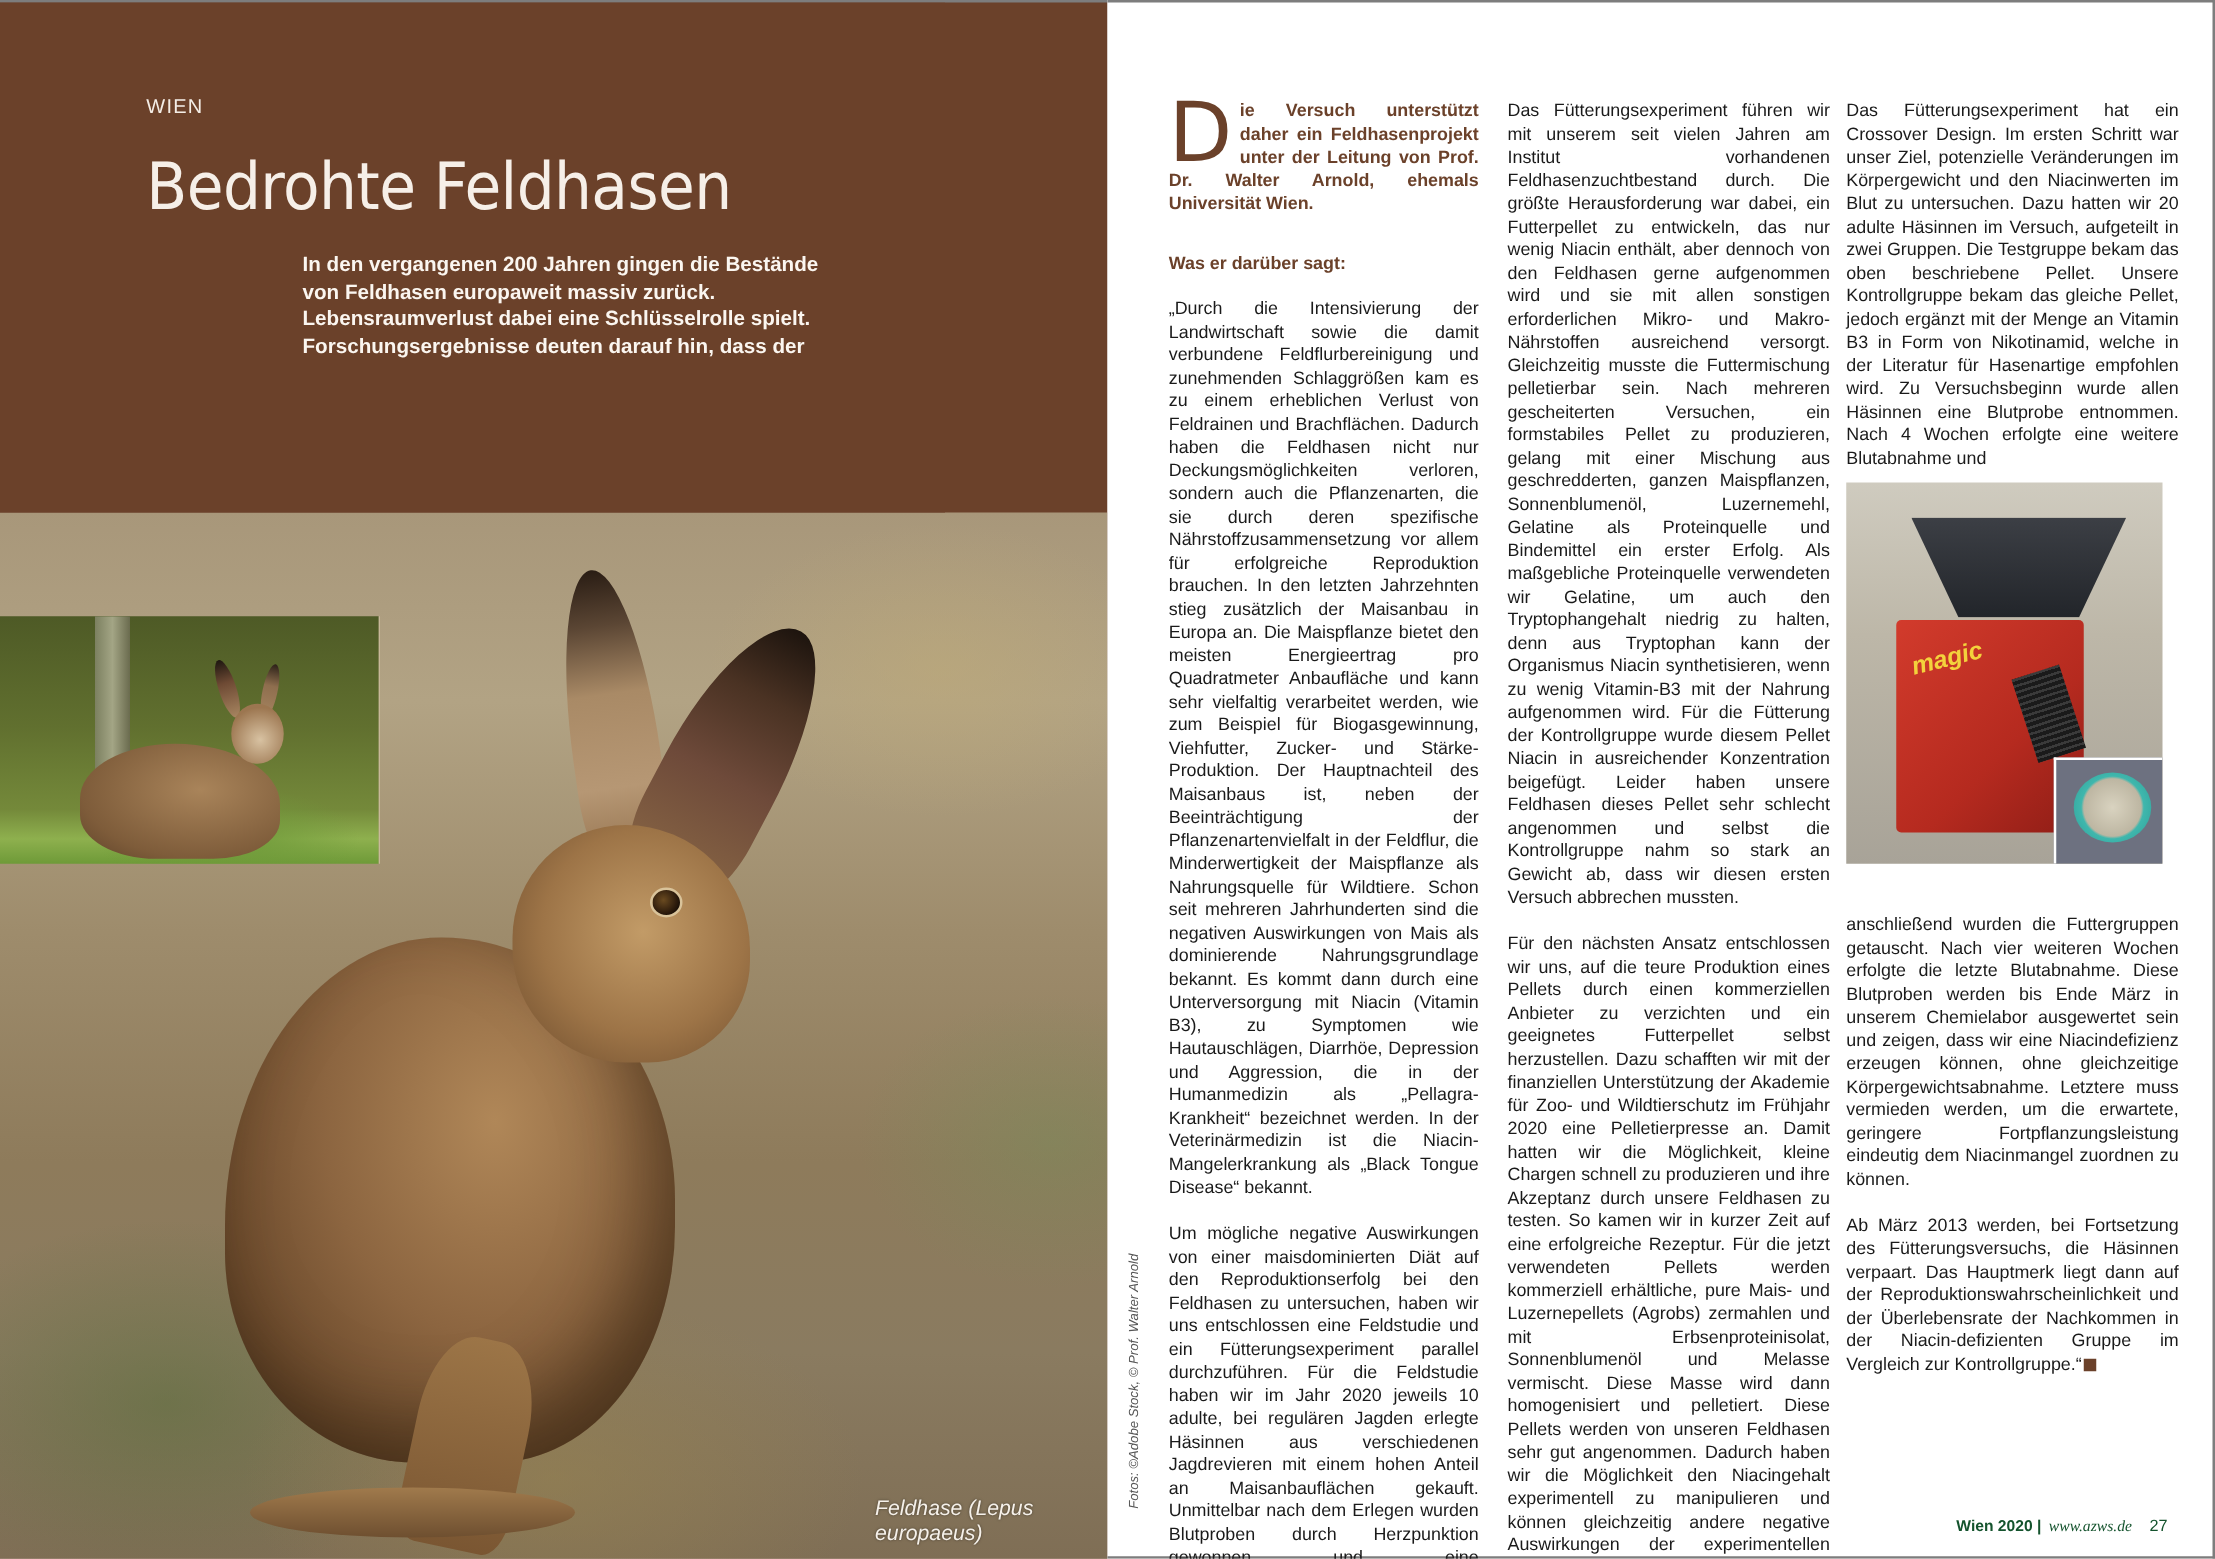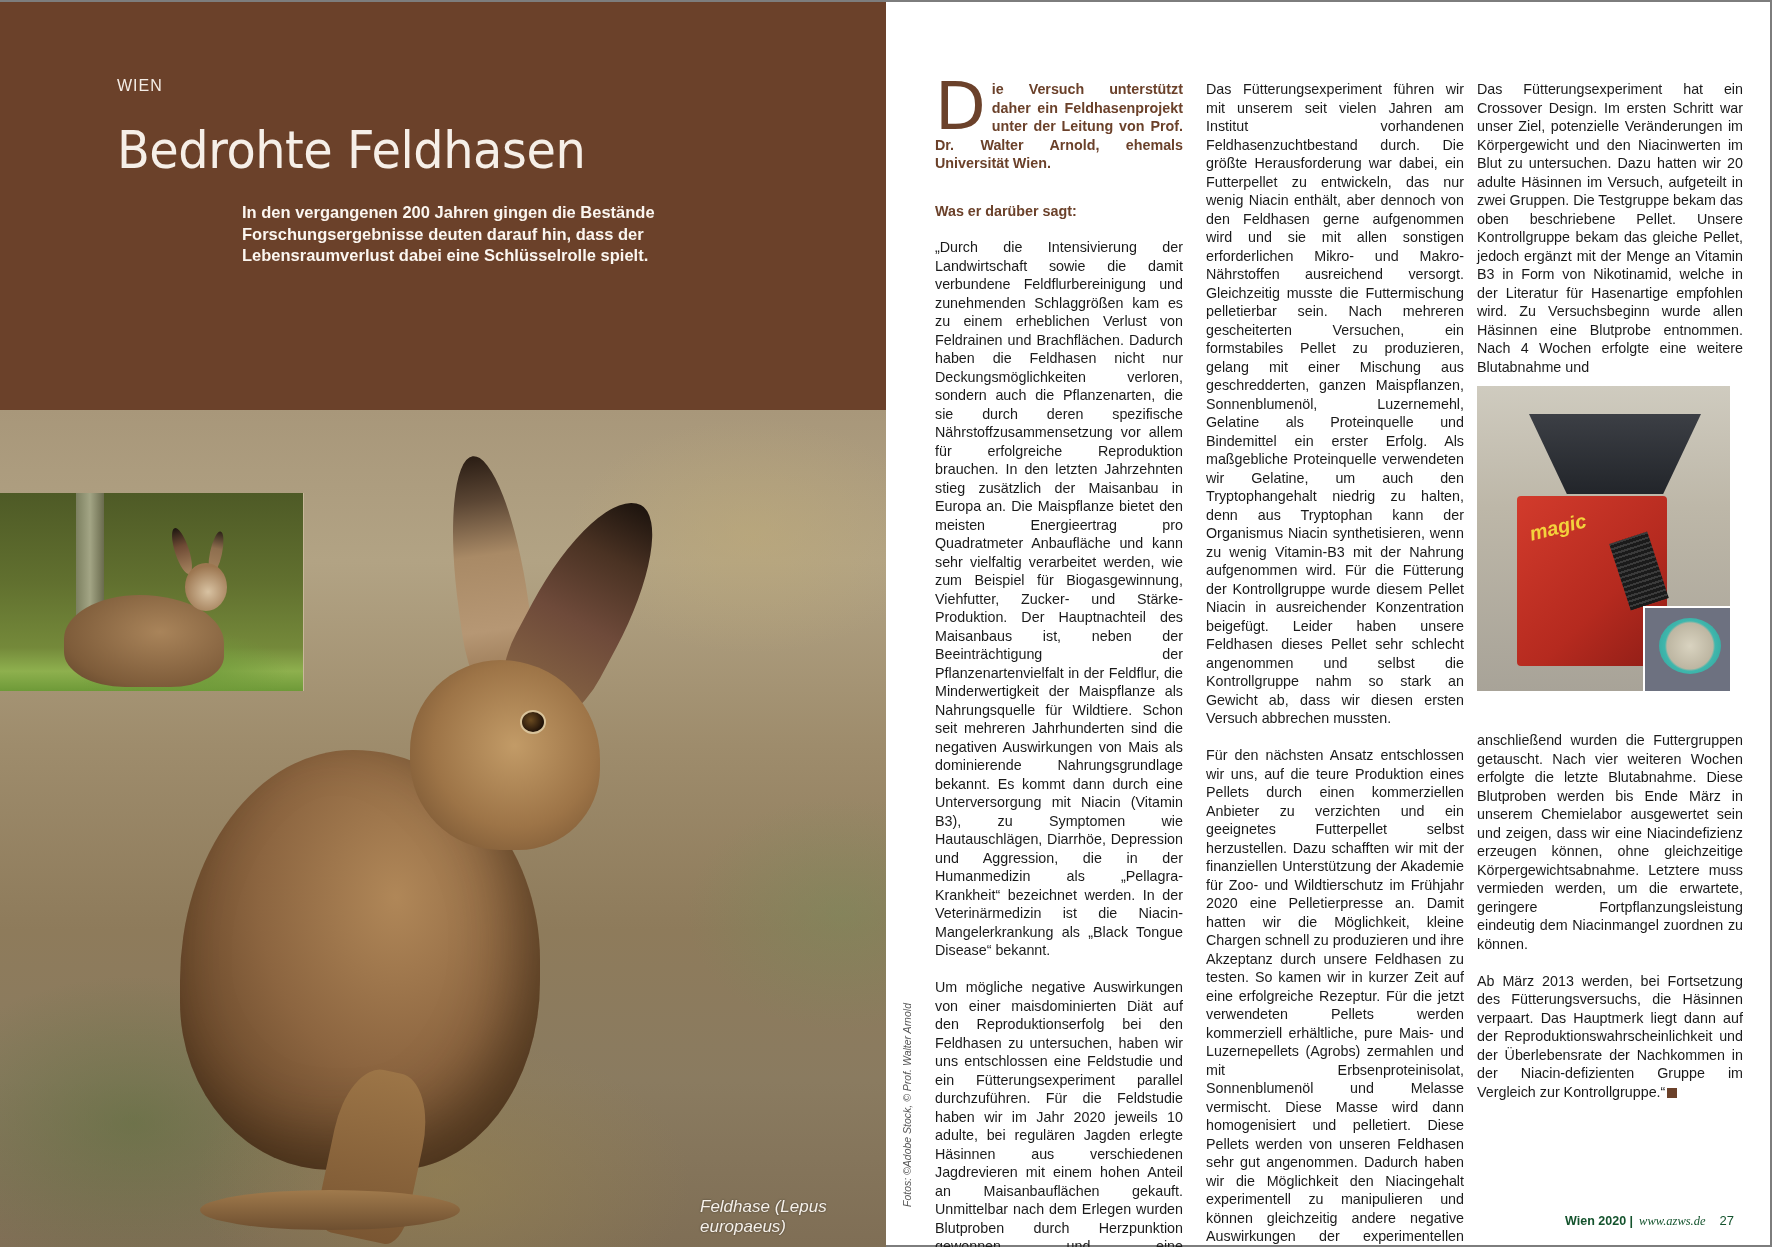--- a/index.html
+++ b/index.html
@@ -197,22 +197,23 @@
     <div class="hare-eye"></div>
     <div class="hare-leg"></div>
     <div class="hare-foot"></div>
   </div>
 
   <div class="brown-header">
     <div class="section-label">WIEN</div>
     <h1 class="headline">Bedrohte Feldhasen</h1>
     <div class="intro">
       <span>In den vergangenen 200 Jahren gingen die Bestände</span>
+      <span>von Feldhasen europaweit massiv zurück.</span>
+      <span>Lebensraumverlust dabei eine Schlüsselrolle spielt.</span>
       <span>Forschungsergebnisse deuten darauf hin, dass der</span>
-      <span>Lebensraumverlust dabei eine Schlüsselrolle spielt.</span>
     </div>
   </div>
 
   <div class="inset-photo">
     <div class="inset-trunk"></div>
     <div class="inset-hare-body"></div>
     <div class="inset-ear-a"></div>
     <div class="inset-ear-b"></div>
     <div class="inset-hare-head"></div>
   </div>

